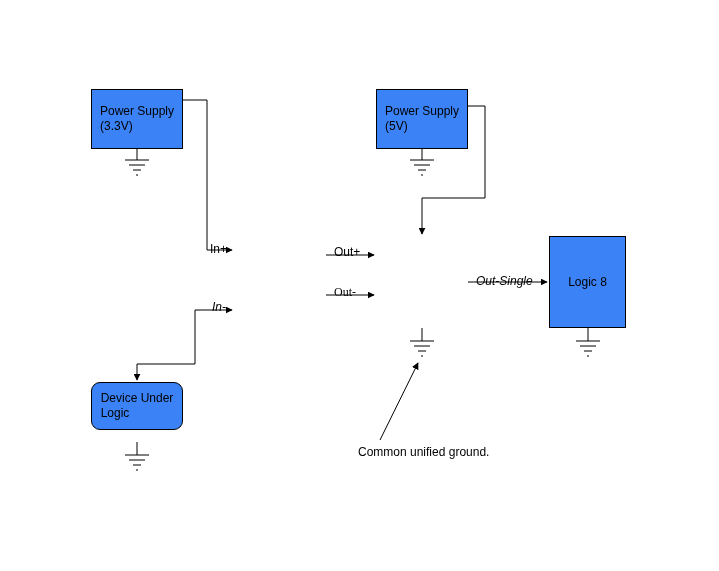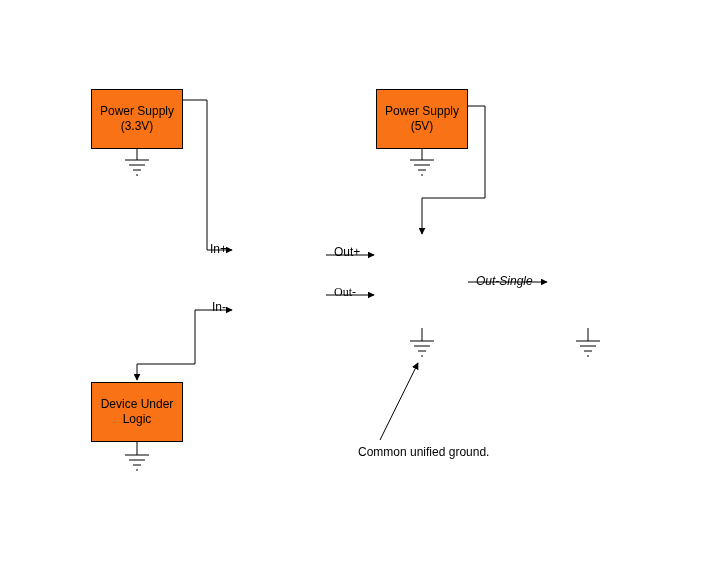--- a/index.html
+++ b/index.html
@@ -13,26 +13,25 @@
     color: #000;
   }
   .canvas {
     position: relative;
     width: 719px;
     height: 571px;
   }
   .box {
     position: absolute;
     border: 1px solid #000;
-    background: #f97316;
+    background: #3b82f6;
     box-sizing: border-box;
     display: flex;
     align-items: center;
     justify-content: center;
-    text-align: center;
     line-height: 1.25;
     padding: 2px;
   }
   .label {
     position: absolute;
     font-size: 12px;
     white-space: nowrap;
   }
   .mu {
     font-style: italic;
@@ -60,30 +59,33 @@
 
   <div class="box" style="left:376px; top:89px; width:92px; height:60px;">
     <div>
       <span>Power Supply</span><br>
       <span>(5V)</span>
     </div>
   </div>
 
 
 
+  <div class="box" style="left:549px; top:236px; width:77px; height:92px;">
+    <span>Logic 8</span>
+  </div>
 
-  <div class="box" style="left:91px; top:382px; width:92px; height:60px;">
+  <div class="box" style="left:91px; top:382px; width:92px; height:48px;border-radius:9px;">
     <div>
       <span>Device Under</span><br>
       <span>Logic</span>
     </div>
   </div>
 
   <div class="label" style="left:210px; top:242px;">In+</div>
-  <div class="label" style="left:212px; top:300px;">In-</div>
+  <div class="label" style="left:212px; top:300px;font-style:italic;">In-</div>
   <div class="label" style="left:334px; top:245px;">Out+</div>
   <div class="label" style="left:334px; top:285px;font-family:Liberation Serif, serif;">Out-</div>
   <div class="label" style="left:476px; top:274px;font-style:italic;">Out-Single</div>
   <div class="label" style="left:310px; top:445px;margin-left:48px;">Common unified ground.</div>
 
   <svg class="overlay" viewBox="0 0 719 571">
     <defs>
       <marker id="arrow" viewBox="0 0 10 10" refX="9" refY="5" markerWidth="7" markerHeight="7" orient="auto-start-reverse">
         <path d="M 0 0 L 10 5 L 0 10 z" fill="#000"></path>
       </marker>

